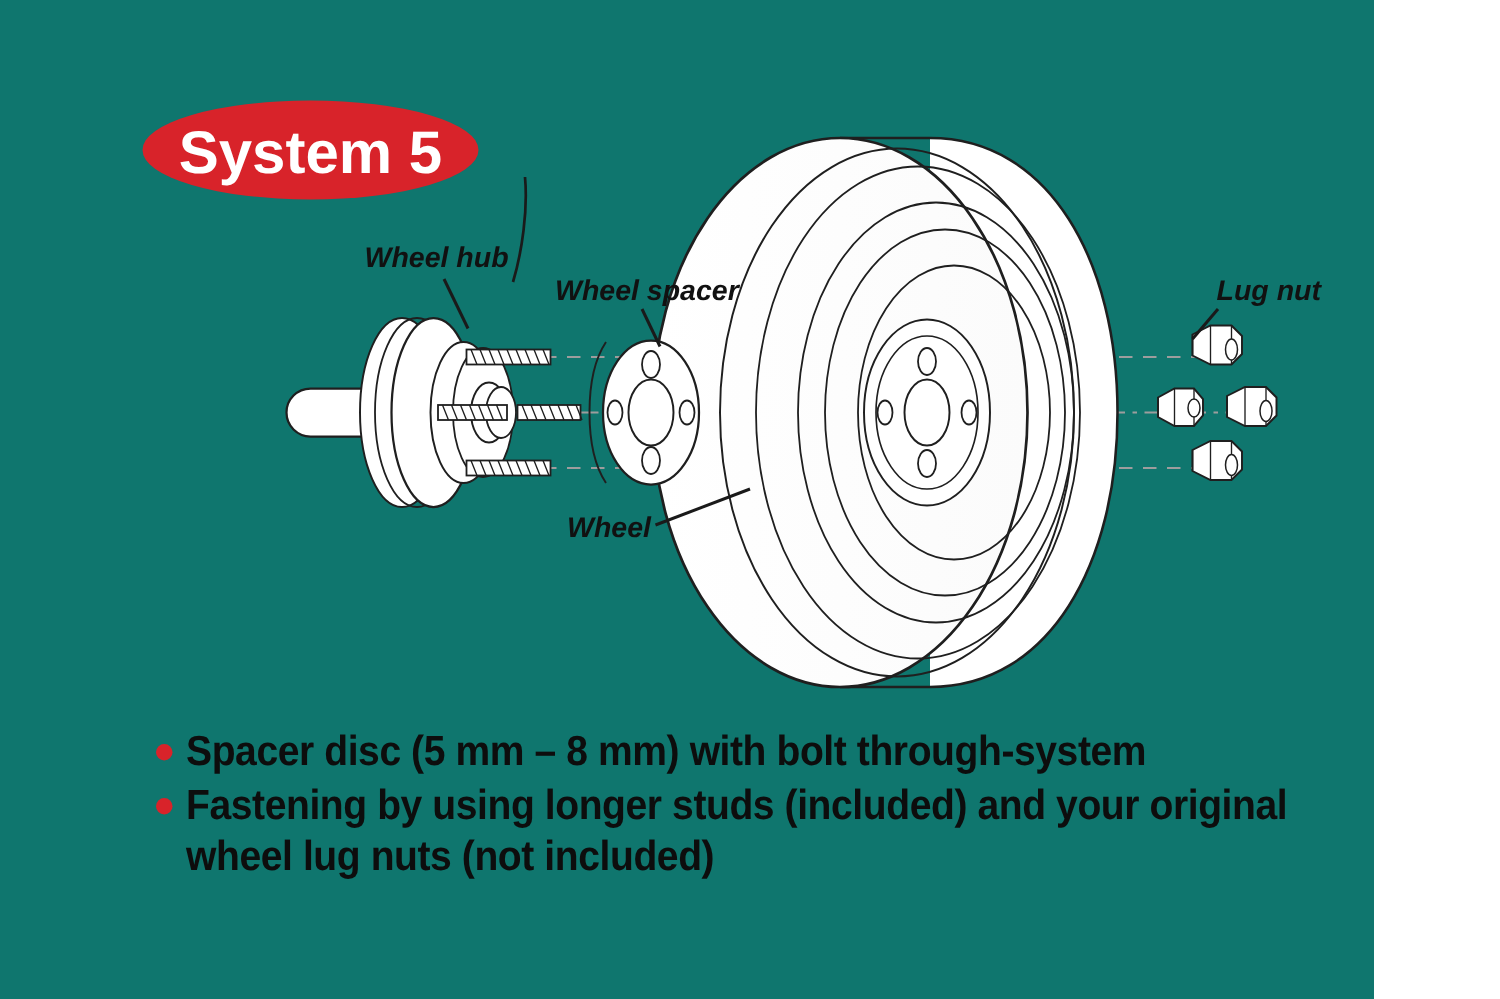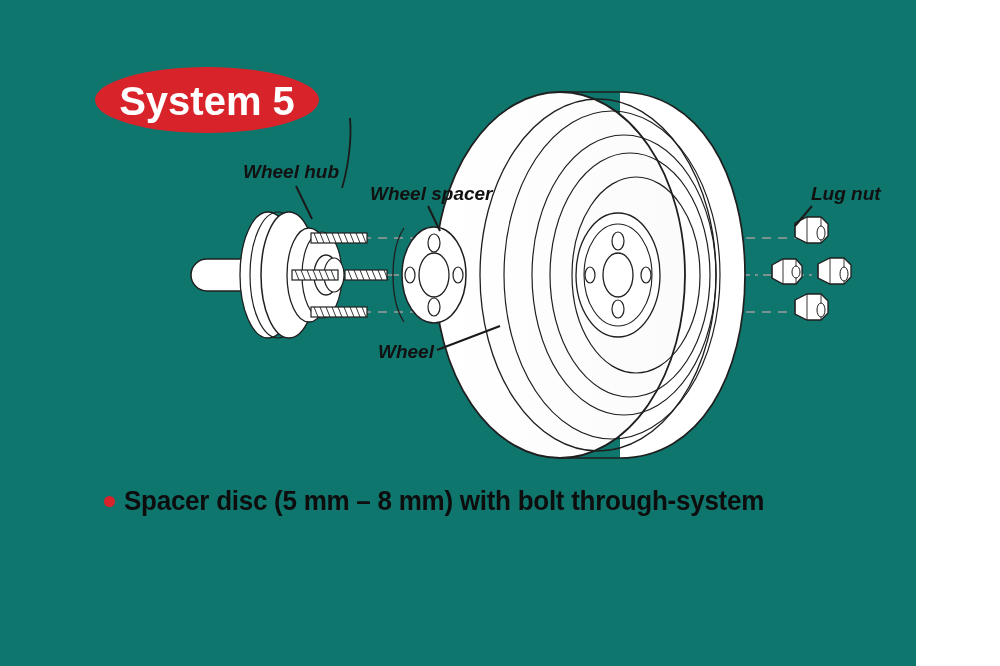--- a/index.html
+++ b/index.html
@@ -211,15 +211,20 @@
       <text class="callout-text" x="378" y="358">Wheel</text>
     </g>
 
   </svg>
 
   <div class="bullet-list">
     <div class="bullet-item">
       <span class="bullet-dot"></span>
       <span class="bullet-label">Spacer disc (5 mm – 8 mm) with bolt through-system</span>
     </div>
+    <div class="bullet-item">
+      <span class="bullet-dot"></span>
+      <span class="bullet-label">Fastening by using longer studs (included) and your original
+wheel lug nuts (not included)</span>
+    </div>
   </div>
 
 </div>
 
 </body></html>

